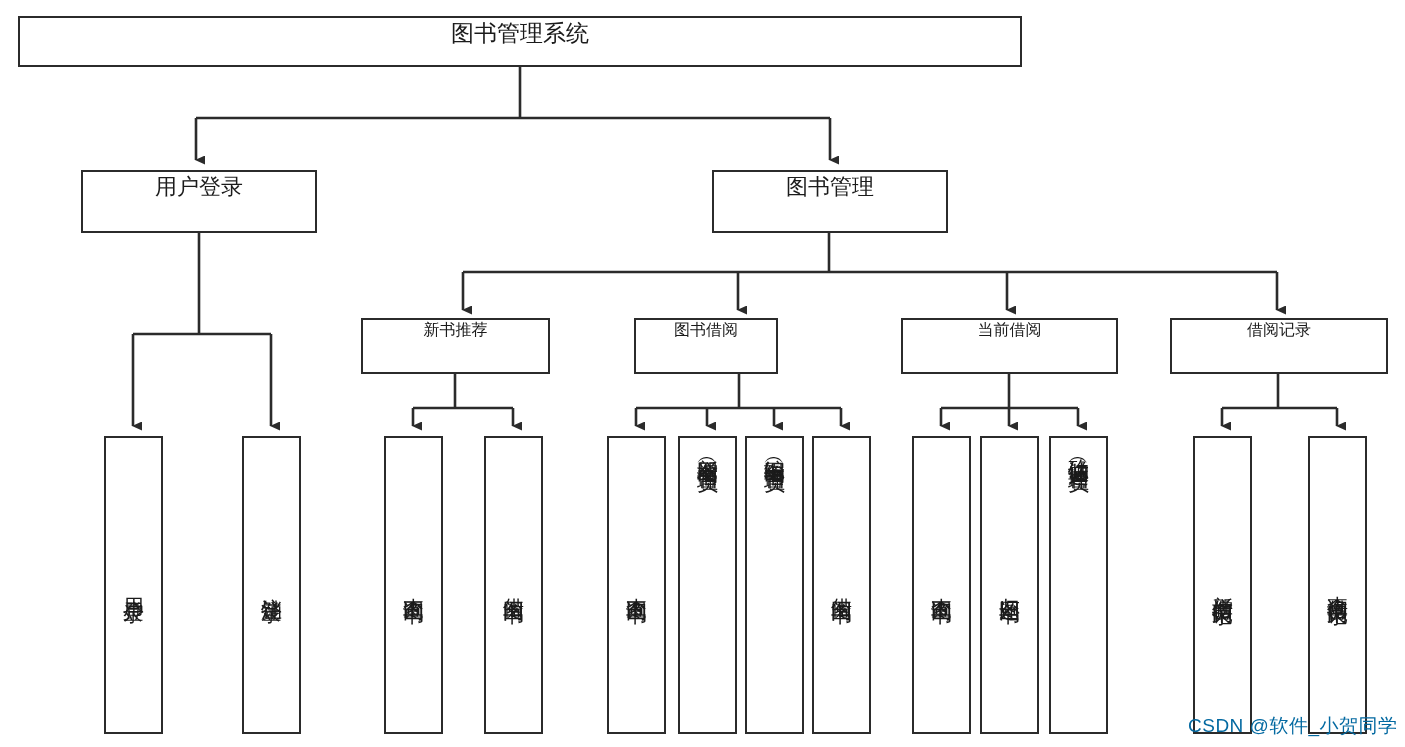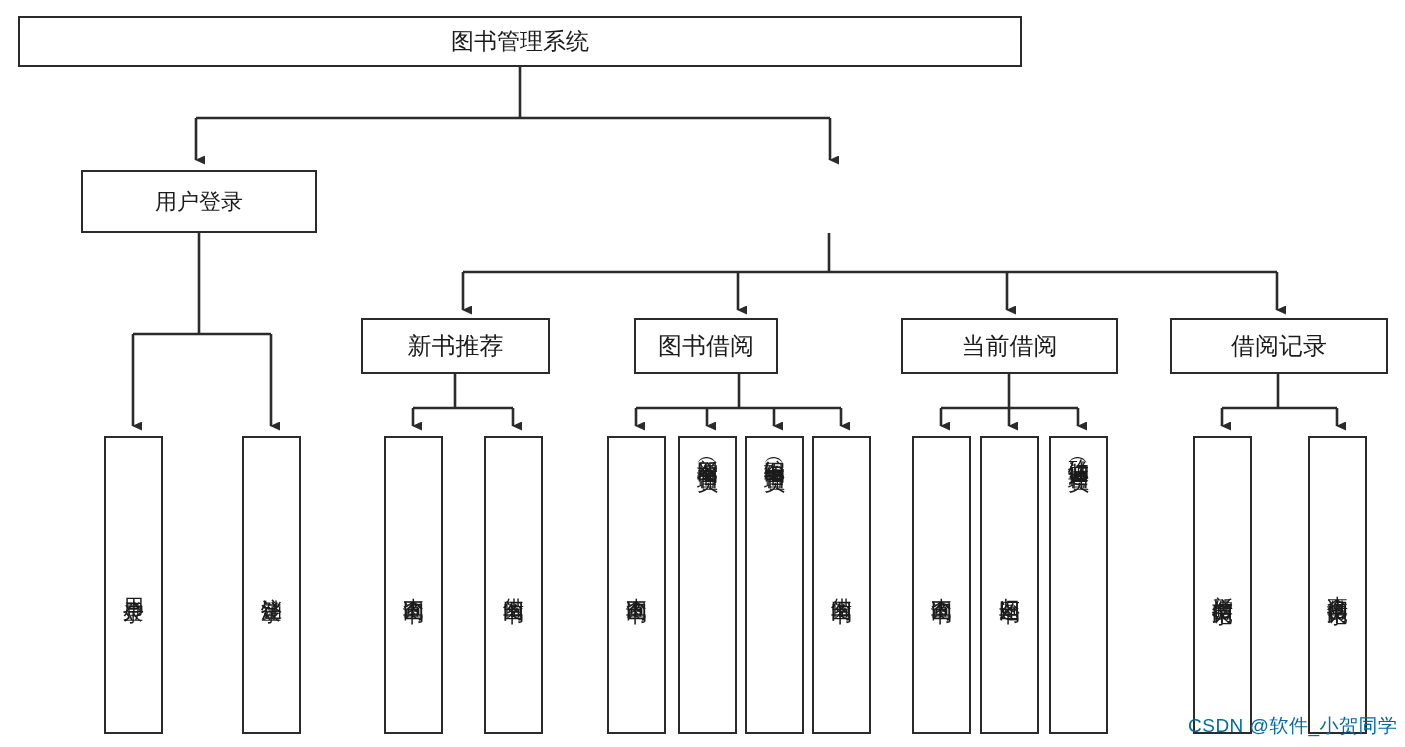--- a/index.html
+++ b/index.html
@@ -25,33 +25,33 @@
     width: 1405px;
     height: 747px;
     pointer-events: none;
   }
   .node {
     position: absolute;
     box-sizing: border-box;
     border: 2.2px solid #2b2b2b;
     background: #ffffff;
     display: flex;
-    align-items: center;
+    align-items: flex-start;
     justify-content: center;
     text-align: center;
     color: #1b1b1b;
   }
   .node.root {
     font-size: 23px;
   }
   .node.level2 {
     font-size: 22px;
   }
   .node.level3 {
-    font-size: 24px;
+    font-size: 16px;
   }
   .node.leaf {
     font-size: 21px;
     align-items: flex-start;
     justify-content: center;
     padding-top: 4px;
   }
   .leaf .vtext {
     writing-mode: vertical-rl;
     text-orientation: upright;
@@ -130,20 +130,23 @@
   </svg>
 
   <div class="node root" style="left:18px; top:16px; width:1004px; height:51px;">
     <span>图书管理系统</span>
   </div>
 
   <div class="node level2" style="left:81px; top:170px; width:236px; height:63px;">
     <span>用户登录</span>
   </div>
 
+  <div class="node level2" style="left:712px; top:170px; width:236px; height:63px;">
+    <span>图书管理</span>
+  </div>
 
   <div class="node level3" style="left:361px; top:318px; width:189px; height:56px;">
     <span>新书推荐</span>
   </div>
 
   <div class="node level3" style="left:634px; top:318px; width:144px; height:56px;">
     <span>图书借阅</span>
   </div>
 
   <div class="node level3" style="left:1170px; top:318px; width:218px; height:56px;">

